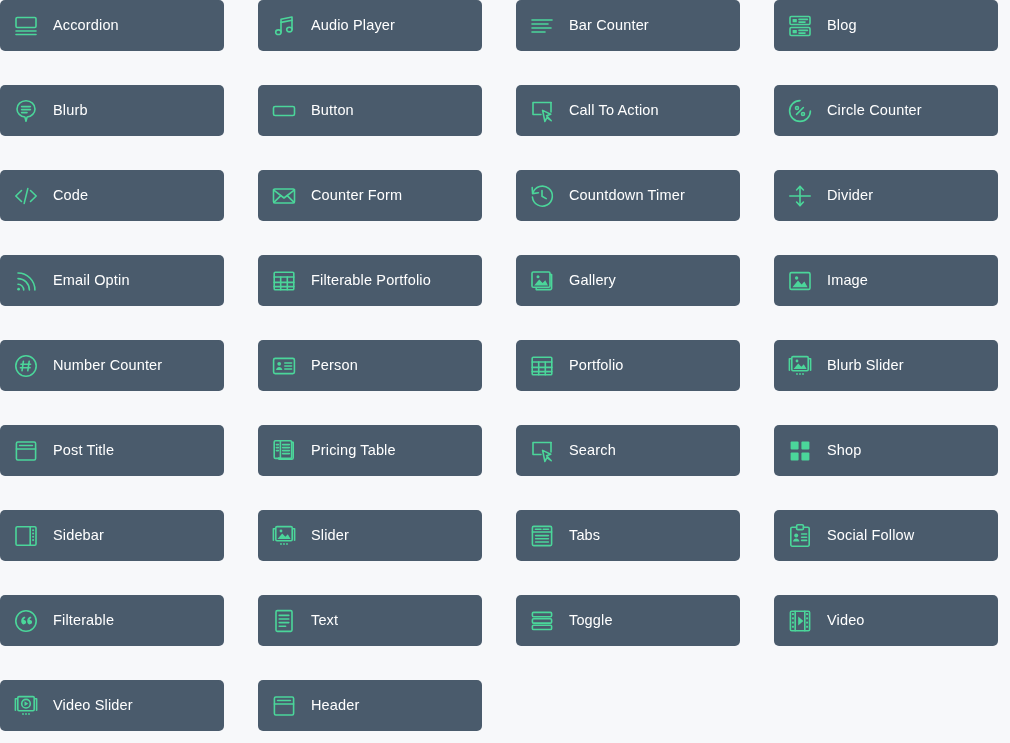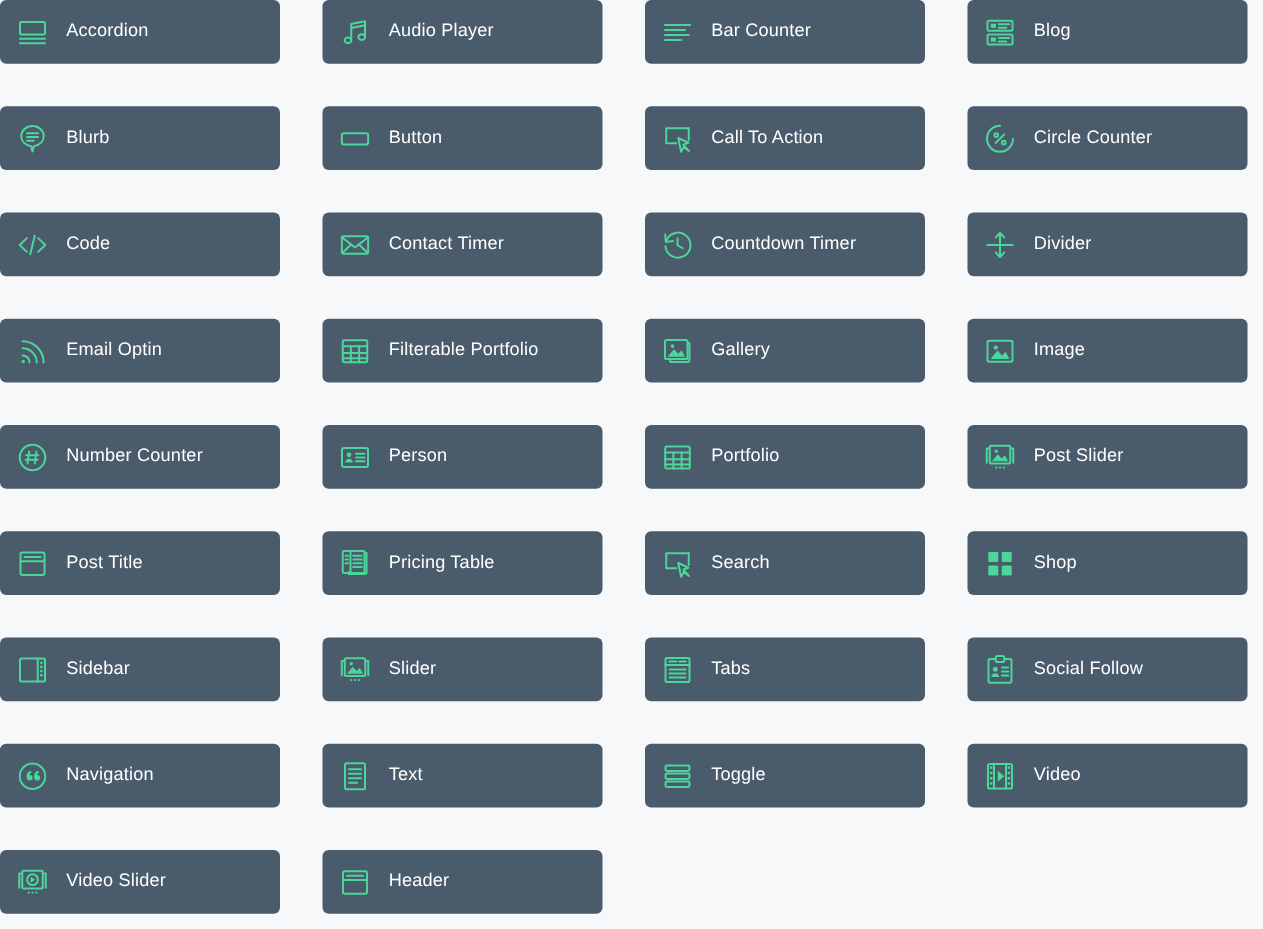--- a/index.html
+++ b/index.html
@@ -150,21 +150,21 @@
     </div>
     <div class="card">
       <span class="icon">
         <svg viewBox="0 0 26 26">
           <rect x="2.5" y="6" width="21" height="14" rx="1.4" stroke="currentColor" fill="none" stroke-width="1.6" stroke-linecap="round" stroke-linejoin="round"></rect>
           <polyline points="2.5,6.8 13,15 23.5,6.8" stroke="currentColor" fill="none" stroke-width="1.6" stroke-linecap="round" stroke-linejoin="round"></polyline>
           <line x1="2.9" y1="19.4" x2="9.8" y2="12.6" stroke="currentColor" fill="none" stroke-width="1.6" stroke-linecap="round" stroke-linejoin="round"></line>
           <line x1="23.1" y1="19.4" x2="16.2" y2="12.6" stroke="currentColor" fill="none" stroke-width="1.6" stroke-linecap="round" stroke-linejoin="round"></line>
         </svg>
       </span>
-      <span class="label">Contact Timer</span>
+      <span class="label">Counter Form</span>
     </div>
     <div class="card">
       <span class="icon">
         <svg viewBox="0 0 26 26">
           <path d="M3.8 10.2A10 10 0 1 1 3.4 14" stroke="currentColor" fill="none" stroke-width="1.6" stroke-linecap="round" stroke-linejoin="round"></path>
           <polyline points="3.2,4.6 3.6,10.6 9.4,9.8" stroke="currentColor" fill="none" stroke-width="1.6" stroke-linecap="round" stroke-linejoin="round"></polyline>
           <polyline points="13,7.6 13,13.2 17.2,15.6" stroke="currentColor" fill="none" stroke-width="1.6" stroke-linecap="round" stroke-linejoin="round"></polyline>
         </svg>
       </span>
       <span class="label">Countdown Timer</span>
@@ -269,21 +269,21 @@
           <path d="M3.6 5.8H2.4v11.4" stroke="currentColor" fill="none" stroke-width="1.6" stroke-linecap="round" stroke-linejoin="round"></path>
           <path d="M22.4 5.8h1.2v11.4" stroke="currentColor" fill="none" stroke-width="1.6" stroke-linecap="round" stroke-linejoin="round"></path>
           <rect x="4.8" y="3.6" width="16.4" height="14.2" rx="1.2" stroke="currentColor" fill="none" stroke-width="1.6" stroke-linecap="round" stroke-linejoin="round"></rect>
           <circle cx="10" cy="8" r="1.4" fill="currentColor"></circle>
           <polygon points="6.5,16 11.2,10.4 14.4,13.8 16.8,11.2 19.6,16" fill="currentColor"></polygon>
           <circle cx="10" cy="21" r="0.9" fill="currentColor"></circle>
           <circle cx="13" cy="21" r="0.9" fill="currentColor"></circle>
           <circle cx="16" cy="21" r="0.9" fill="currentColor"></circle>
         </svg>
       </span>
-      <span class="label">Post Slider</span>
+      <span class="label">Blurb Slider</span>
     </div>
     <div class="card">
       <span class="icon">
         <svg viewBox="0 0 26 26">
           <rect x="3.4" y="4" width="19.2" height="18" rx="1.4" stroke="currentColor" fill="none" stroke-width="1.6" stroke-linecap="round" stroke-linejoin="round"></rect>
           <line x1="3.4" y1="11" x2="22.6" y2="11" stroke="currentColor" fill="none" stroke-width="1.6" stroke-linecap="round" stroke-linejoin="round"></line>
           <line x1="6.6" y1="7.5" x2="19.4" y2="7.5" stroke="currentColor" fill="none" stroke-width="1.6" stroke-linecap="round" stroke-linejoin="round"></line>
         </svg>
       </span>
       <span class="label">Post Title</span>
@@ -383,21 +383,21 @@
       <span class="label">Social Follow</span>
     </div>
     <div class="card">
       <span class="icon">
         <svg viewBox="0 0 26 26">
           <circle cx="13" cy="13" r="10.2" stroke="currentColor" fill="none" stroke-width="1.6" stroke-linecap="round" stroke-linejoin="round"></circle>
           <path d="M11.3 8.6c-2 .7-3.1 2.4-3.1 4.7 0 1.9 1.1 3.1 2.6 3.1 1.3 0 2.3-1 2.3-2.3 0-1.3-.9-2.2-2-2.2-.2 0-.4 0-.5.1.2-1 .9-1.8 1.9-2.3z" fill="currentColor"></path>
           <path d="M17.3 8.6c-2 .7-3.1 2.4-3.1 4.7 0 1.9 1.1 3.1 2.6 3.1 1.3 0 2.3-1 2.3-2.3 0-1.3-.9-2.2-2-2.2-.2 0-.4 0-.5.1.2-1 .9-1.8 1.9-2.3z" fill="currentColor"></path>
         </svg>
       </span>
-      <span class="label">Navigation</span>
+      <span class="label">Filterable</span>
     </div>
     <div class="card">
       <span class="icon">
         <svg viewBox="0 0 26 26">
           <rect x="5" y="2.6" width="16" height="20.8" rx="1.3" stroke="currentColor" fill="none" stroke-width="1.6" stroke-linecap="round" stroke-linejoin="round"></rect>
           <line x1="8.2" y1="7.4" x2="17.8" y2="7.4" stroke="currentColor" fill="none" stroke-width="1.6" stroke-linecap="round" stroke-linejoin="round"></line>
           <line x1="8.2" y1="11" x2="17.8" y2="11" stroke="currentColor" fill="none" stroke-width="1.6" stroke-linecap="round" stroke-linejoin="round"></line>
           <line x1="8.2" y1="14.6" x2="17.8" y2="14.6" stroke="currentColor" fill="none" stroke-width="1.6" stroke-linecap="round" stroke-linejoin="round"></line>
           <line x1="8.2" y1="18.2" x2="14.6" y2="18.2" stroke="currentColor" fill="none" stroke-width="1.6" stroke-linecap="round" stroke-linejoin="round"></line>
         </svg>

